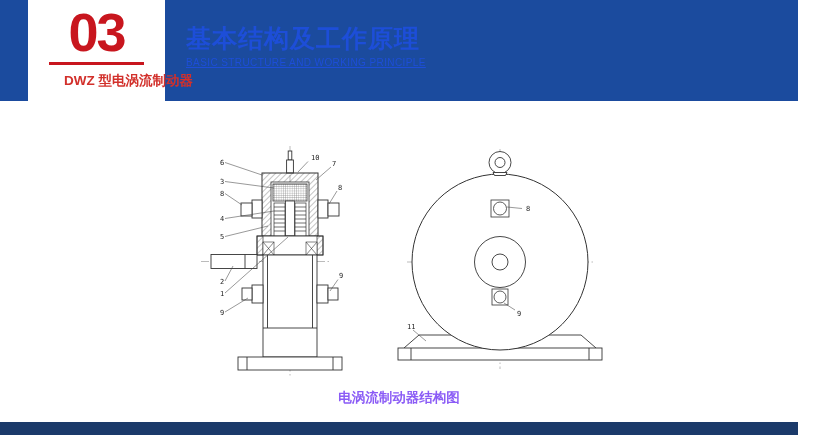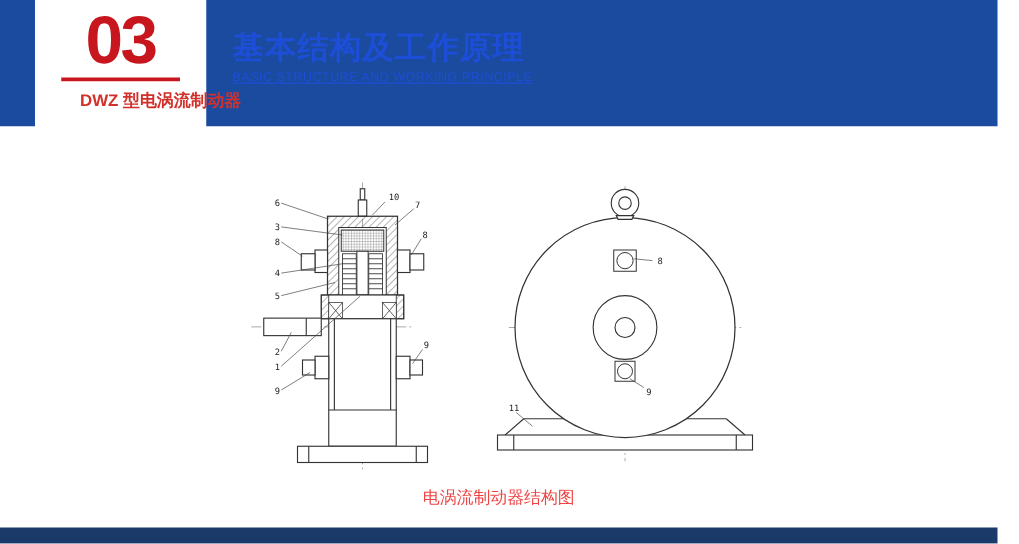--- a/index.html
+++ b/index.html
@@ -20,21 +20,21 @@
   .badge-rule{width:95px;height:3px;background:#c8161e;margin:2px auto 7px auto;}
   .badge-label{font-size:13.5px;font-weight:700;color:#d2302b;letter-spacing:0;white-space:nowrap;padding-left:36px;}
   .title-block{position:absolute;left:186px;top:24px;z-index:2;color:#1d4ed8;}
   .title-zh{font-size:25px;font-weight:800;line-height:28px;letter-spacing:1px;}
   .title-en{font-size:10px;font-weight:400;margin-top:5px;letter-spacing:0.4px;text-decoration:underline;}
   
   .fig-section{position:absolute;left:195px;top:140px;width:180px;height:240px;}
   .fig-front{position:absolute;left:395px;top:145px;width:220px;height:230px;}
   .fig-caption{
     position:absolute;left:294px;top:389px;width:210px;text-align:center;
-    font-size:13.5px;font-weight:400;color:#ef4444;
+    font-size:13.5px;font-weight:700;color:#8b5cf6;
   }
   
   .footer-bar{position:absolute;left:0;bottom:0;width:815px;height:13px;background:#1b3a6a;}
   svg text{font-family:"DejaVu Sans Mono","Liberation Mono",monospace;font-size:7px;fill:#222;}
 </style>
 </head>
 <body>
 
 <div class="page">
 

